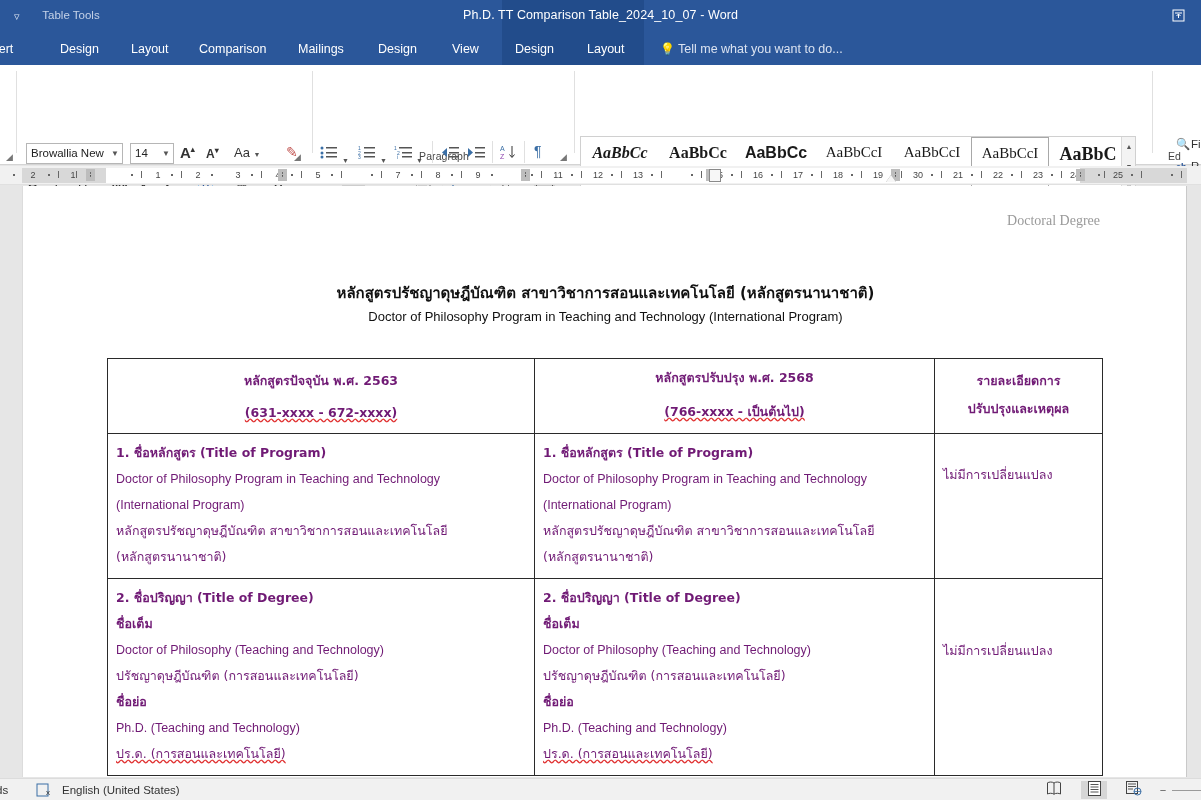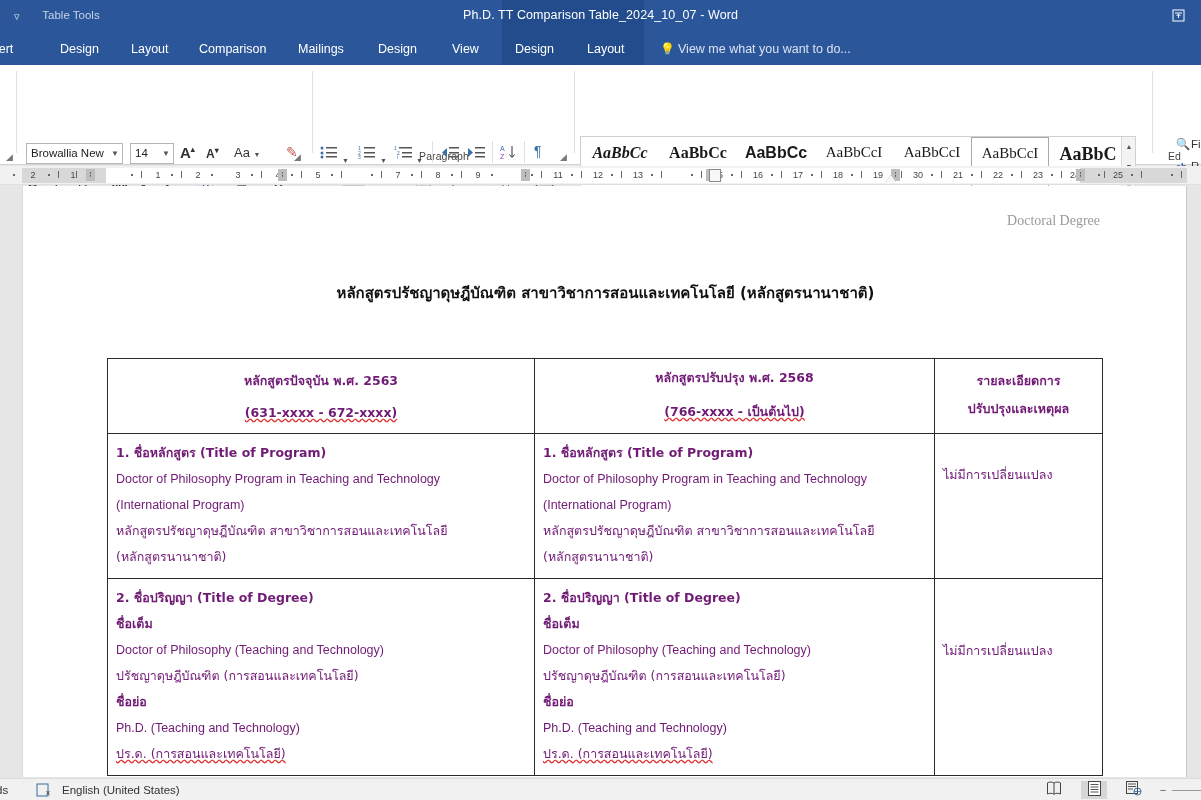--- a/index.html
+++ b/index.html
@@ -257,21 +257,21 @@
   <div class="tab" style="left:131px">Layout</div>
   <div class="tab" style="left:199px">Comparison</div>
   <div class="tab" style="left:298px">Mailings</div>
   <div class="tab" style="left:378px">Design</div>
   <div class="tab" style="left:452px">View</div>
 
   <div class="tab ctx" style="left:515px">Design</div>
   <div class="tab ctx" style="left:587px">Layout</div>
 
   <div class="tellme">
-    <span class="bulb">💡</span><span>View me what you want to do...</span>
+    <span class="bulb">💡</span><span>Tell me what you want to do...</span>
   </div>
 </div>
 
 <div class="ribbon">
 
   <div class="grp" style="left:-38px;width:52px">
     <div class="grp-label" style="left:0;width:52px">er</div>
     <div class="grp-launcher" style="right:-2px">◢</div>
   </div>
   <div class="grp-sep" style="left:16px"></div>
@@ -623,20 +623,21 @@
   <div style="position:absolute;left:709px;top:3px;width:12px;height:13px;border:1px solid #8a8a8a;background:#f7f7f7"></div>
   <div style="position:absolute;left:886px;top:9px;width:0;height:0;border-left:5px solid transparent;border-right:5px solid transparent;border-bottom:7px solid #f7f7f7;filter:drop-shadow(0 0 .5px #8a8a8a)"></div>
 </div>
 
 <div class="canvas">
   <div class="page">
 
     <div class="hdr-right">Doctoral Degree</div>
 
     <div class="doc-title t2">หลักสูตรปรัชญาดุษฎีบัณฑิต สาขาวิชาการสอนและเทคโนโลยี (หลักสูตรนานาชาติ)</div>
+    <div class="doc-title t3">Doctor of Philosophy Program in Teaching and Technology (International Program)</div>
 
     <table class="cmp">
       <colgroup>
           <col style="width:427px">
           <col style="width:400px">
           <col style="width:168px">
         </colgroup>
       <tbody>
         <tr>
           <td class="hdr">

